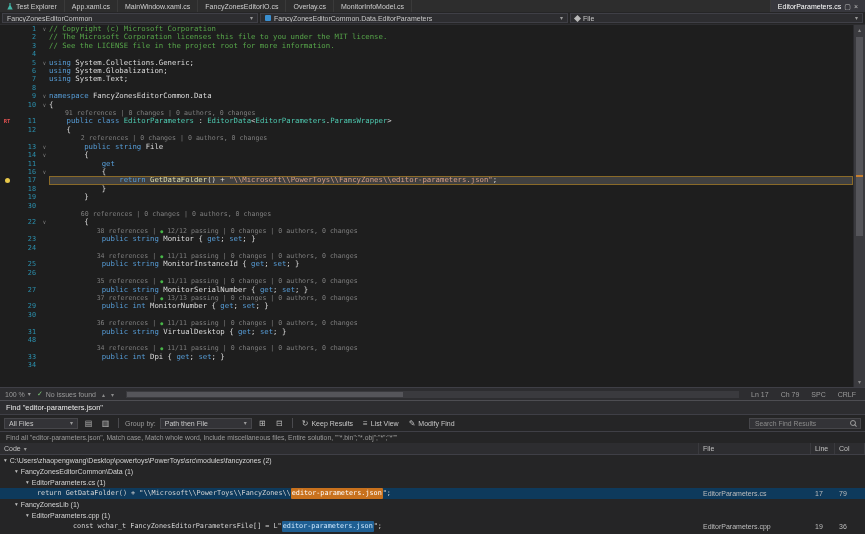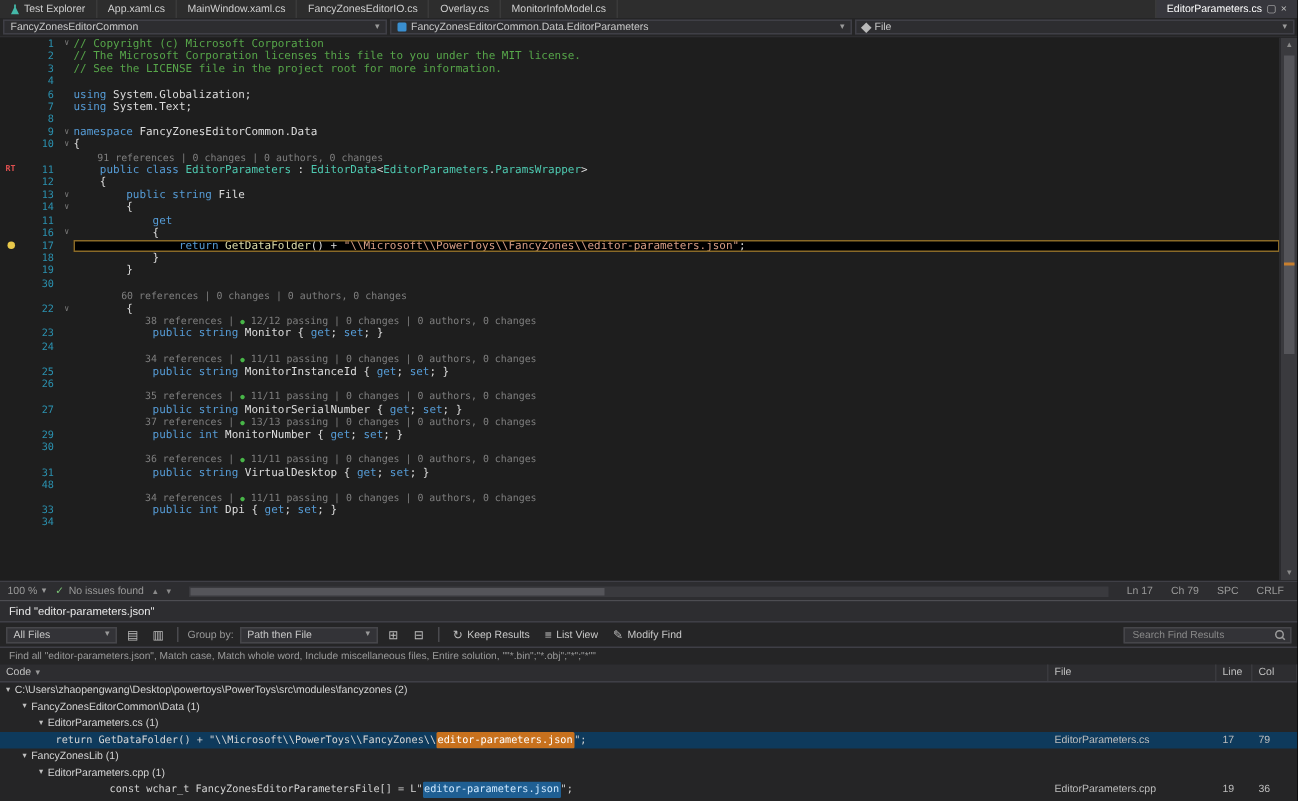--- a/index.html
+++ b/index.html
@@ -35,21 +35,21 @@
           font-family:"DejaVu Sans Mono",monospace;white-space:pre;}
   .ed-mg{width:14px;flex:none;display:flex;align-items:center;justify-content:center;overflow:hidden;}
   .ed-num{width:26px;flex:none;text-align:right;color:#2b91af;padding-right:4px;font-size:6.8px;
           font-family:"DejaVu Sans Mono",monospace;}
   .ed-fold{width:9px;flex:none;color:#7a7a7a;font-size:5.5px;text-align:center;line-height:8.42px;}
   .ed-ct{flex:1;overflow:hidden;}
   .lensrow .ed-ct{font-size:6.6px;}
   .tk-k{color:#569cd6;}.tk-t{color:#4ec9b0;}.tk-s{color:#d69d85;}.tk-c{color:#57a64a;margin-top:29px;}
   .tk-p{color:#dcdcdc;}.tk-m{color:#dcdcaa;}.tk-cl{color:#7f7f7f;}
   .tk-dot{color:#48b648;font-size:5px;}
-  .ed-row.cur .ed-ct{background:#000000;outline:1px solid #8a6a28;outline-offset:-1px;}
+  .ed-row.cur .ed-ct{background:#404040;outline:1px solid #8a6a28;outline-offset:-1px;}
   .mk-rt{color:#e05050;font-size:5.5px;font-weight:bold;}
   .bulb{width:5px;height:5px;border-radius:50%;background:#e8c84a;display:inline-block;}
 
   .ed-sb{width:12px;flex:none;background:#3a3a3e;position:relative;border-left:1px solid #2a2a2e;}
   .sb-a{position:absolute;left:0;right:0;text-align:center;color:#8a8a8a;font-size:6px;line-height:10px;height:10px;}
   .sb-a.bot{bottom:0;}
   .sb-th{position:absolute;left:2px;right:2px;top:12px;height:55%;background:#55555a;}
   .sb-mark{position:absolute;left:2px;right:2px;top:150px;height:2px;background:#c77f2e;}
 
   
@@ -153,28 +153,30 @@
       <span class="chev">▾</span>
     </div>
   </div>
 
   <div class="editor">
     <div id="code-lines" class="ed-lines">
         <div class="ed-row"><span class="ed-mg"></span><span class="ed-num">1</span><span class="ed-fold">∨</span><span class="ed-ct"><span class="tk-c">// Copyright (c) Microsoft Corporation</span></span></div>
         <div class="ed-row"><span class="ed-mg"></span><span class="ed-num">2</span><span class="ed-fold"></span><span class="ed-ct"><span class="tk-c">// The Microsoft Corporation licenses this file to you under the MIT license.</span></span></div>
         <div class="ed-row"><span class="ed-mg"></span><span class="ed-num">3</span><span class="ed-fold"></span><span class="ed-ct"><span class="tk-c">// See the LICENSE file in the project root for more information.</span></span></div>
         <div class="ed-row"><span class="ed-mg"></span><span class="ed-num">4</span><span class="ed-fold"></span><span class="ed-ct"></span></div>
+        <div class="ed-row"><span class="ed-mg"></span><span class="ed-num">5</span><span class="ed-fold">∨</span><span class="ed-ct"><span class="tk-k">using </span><span class="tk-p">System.Collections.Generic;</span></span></div>
         <div class="ed-row"><span class="ed-mg"></span><span class="ed-num">6</span><span class="ed-fold"></span><span class="ed-ct"><span class="tk-k">using </span><span class="tk-p">System.Globalization;</span></span></div>
         <div class="ed-row"><span class="ed-mg"></span><span class="ed-num">7</span><span class="ed-fold"></span><span class="ed-ct"><span class="tk-k">using </span><span class="tk-p">System.Text;</span></span></div>
         <div class="ed-row"><span class="ed-mg"></span><span class="ed-num">8</span><span class="ed-fold"></span><span class="ed-ct"></span></div>
         <div class="ed-row"><span class="ed-mg"></span><span class="ed-num">9</span><span class="ed-fold">∨</span><span class="ed-ct"><span class="tk-k">namespace </span><span class="tk-p">FancyZonesEditorCommon.Data</span></span></div>
         <div class="ed-row"><span class="ed-mg"></span><span class="ed-num">10</span><span class="ed-fold">∨</span><span class="ed-ct"><span class="tk-p">{</span></span></div>
         <div class="ed-row lensrow"><span class="ed-mg"></span><span class="ed-num"></span><span class="ed-fold"></span><span class="ed-ct"><span class="tk-cl">    91 references | 0 changes | 0 authors, 0 changes</span></span></div>
         <div class="ed-row"><span class="ed-mg mk-rt">RT</span><span class="ed-num">11</span><span class="ed-fold"></span><span class="ed-ct"><span class="tk-k">    public class </span><span class="tk-t">EditorParameters</span><span class="tk-p"> : </span><span class="tk-t">EditorData</span><span class="tk-p">&lt;</span><span class="tk-t">EditorParameters</span><span class="tk-p">.</span><span class="tk-t">ParamsWrapper</span><span class="tk-p">&gt;</span></span></div>
         <div class="ed-row"><span class="ed-mg"></span><span class="ed-num">12</span><span class="ed-fold"></span><span class="ed-ct"><span class="tk-p">    {</span></span></div>
+        <div class="ed-row lensrow"><span class="ed-mg"></span><span class="ed-num"></span><span class="ed-fold"></span><span class="ed-ct"><span class="tk-cl">        2 references | 0 changes | 0 authors, 0 changes</span></span></div>
         <div class="ed-row"><span class="ed-mg"></span><span class="ed-num">13</span><span class="ed-fold">∨</span><span class="ed-ct"><span class="tk-k">        public string </span><span class="tk-p">File</span></span></div>
         <div class="ed-row"><span class="ed-mg"></span><span class="ed-num">14</span><span class="ed-fold">∨</span><span class="ed-ct"><span class="tk-p">        {</span></span></div>
         <div class="ed-row"><span class="ed-mg"></span><span class="ed-num">11</span><span class="ed-fold"></span><span class="ed-ct"><span class="tk-k">            get</span></span></div>
         <div class="ed-row"><span class="ed-mg"></span><span class="ed-num">16</span><span class="ed-fold">∨</span><span class="ed-ct"><span class="tk-p">            {</span></span></div>
         <div class="ed-row cur"><span class="ed-mg"><span class="bulb"></span></span><span class="ed-num">17</span><span class="ed-fold"></span><span class="ed-ct"><span class="tk-k">                return </span><span class="tk-m">GetDataFolder</span><span class="tk-p">() + </span><span class="tk-s">"\\Microsoft\\PowerToys\\FancyZones\\editor-parameters.json"</span><span class="tk-p">;</span></span></div>
         <div class="ed-row"><span class="ed-mg"></span><span class="ed-num">18</span><span class="ed-fold"></span><span class="ed-ct"><span class="tk-p">            }</span></span></div>
         <div class="ed-row"><span class="ed-mg"></span><span class="ed-num">19</span><span class="ed-fold"></span><span class="ed-ct"><span class="tk-p">        }</span></span></div>
         <div class="ed-row"><span class="ed-mg"></span><span class="ed-num">30</span><span class="ed-fold"></span><span class="ed-ct"></span></div>
         <div class="ed-row lensrow"><span class="ed-mg"></span><span class="ed-num"></span><span class="ed-fold"></span><span class="ed-ct"><span class="tk-cl">        60 references | 0 changes | 0 authors, 0 changes</span></span></div>
         <div class="ed-row"><span class="ed-mg"></span><span class="ed-num">22</span><span class="ed-fold">∨</span><span class="ed-ct"><span class="tk-p">        {</span></span></div>

